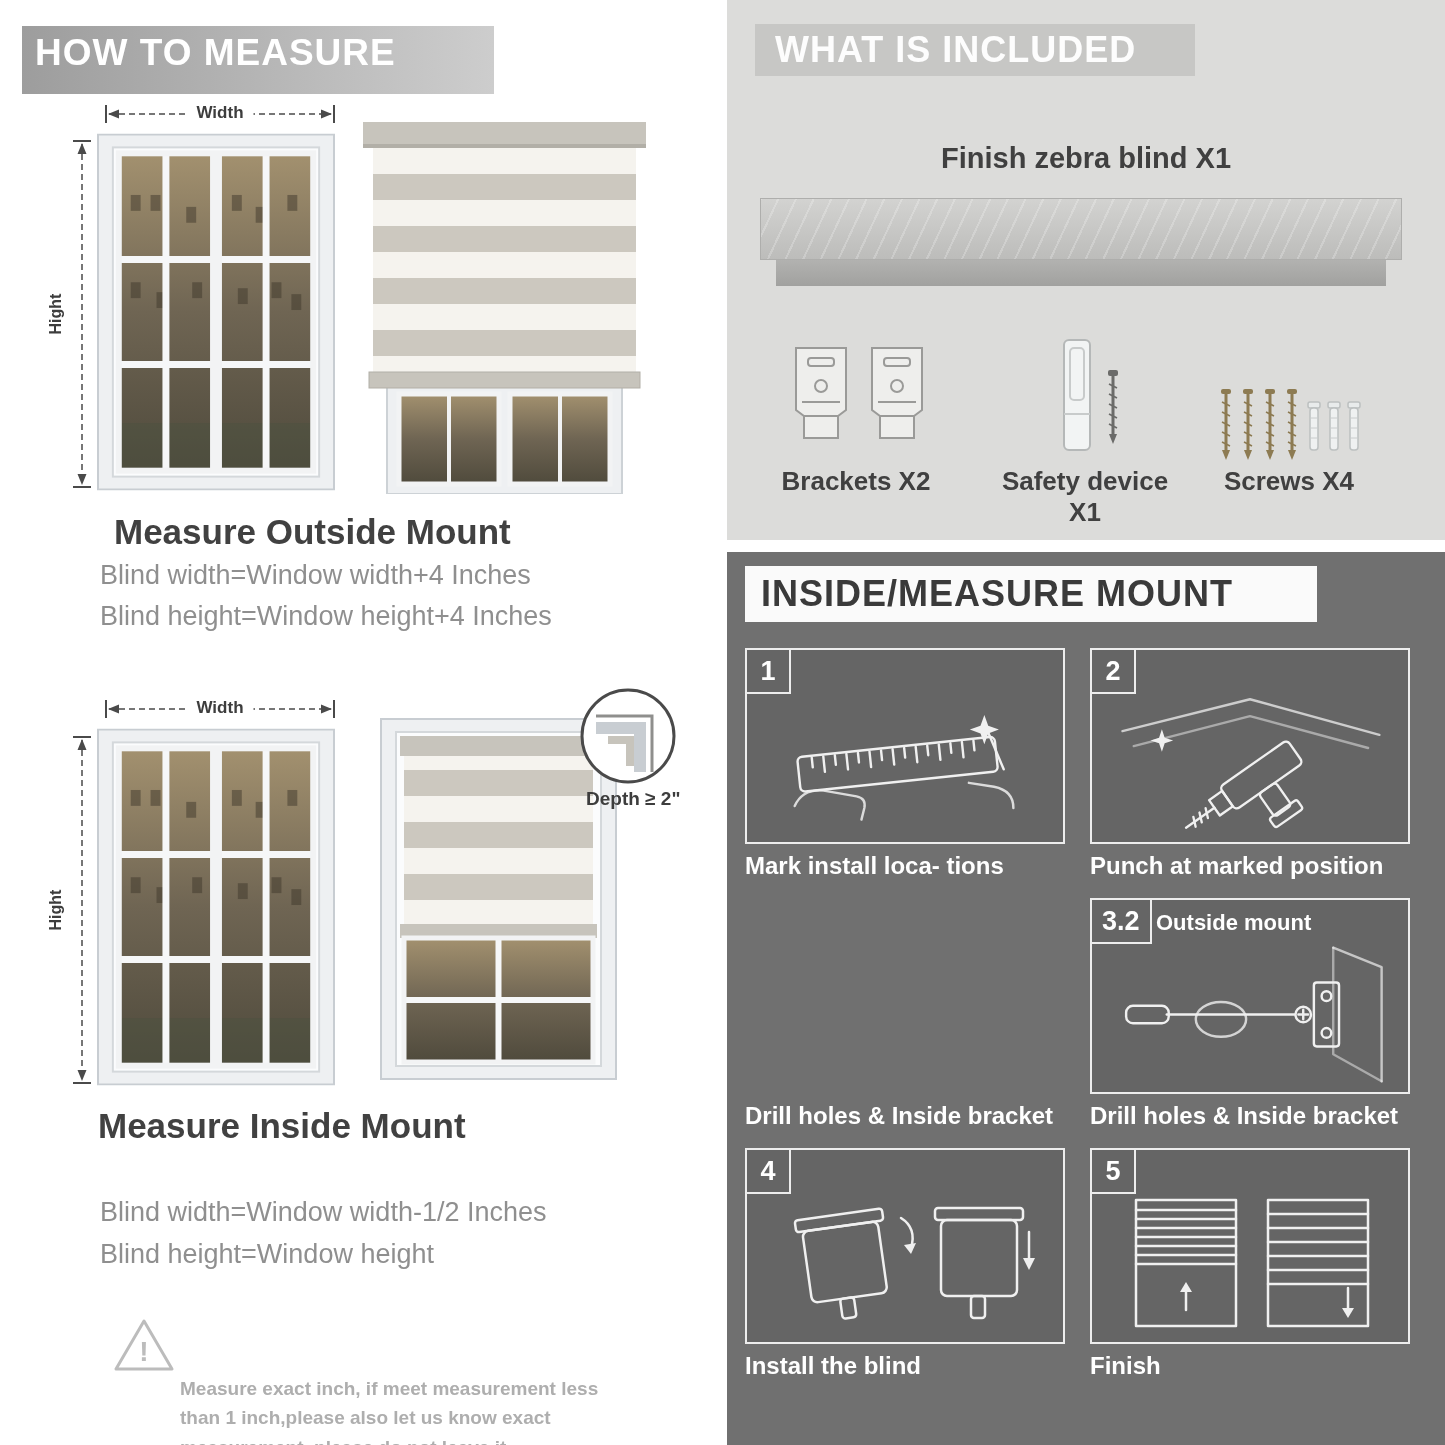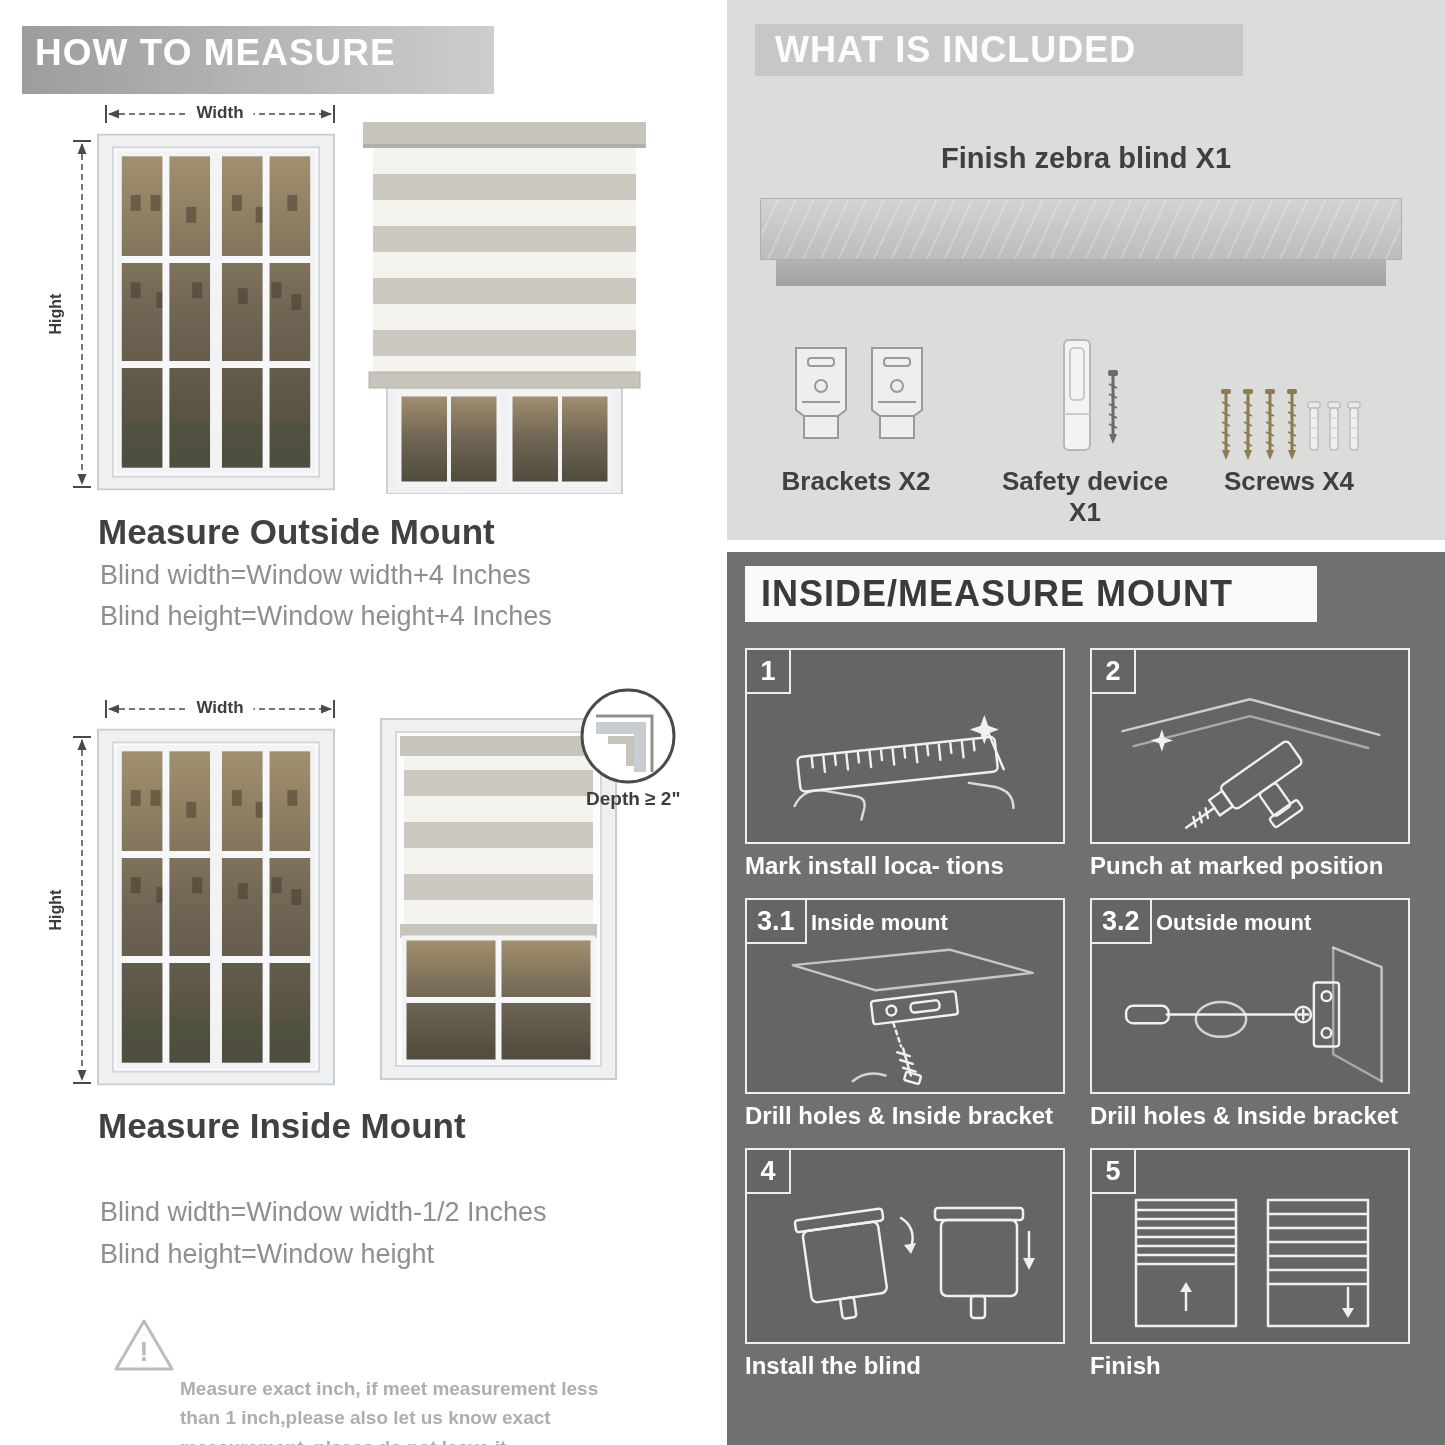--- a/index.html
+++ b/index.html
@@ -15,21 +15,21 @@
     padding:0 10px; transform:translateX(-50%); white-space:nowrap; }
   .dim-label-v { color:#3d3d3d; font-size:16px; font-weight:bold;
     transform:translate(-50%,-50%) rotate(-90deg); white-space:nowrap; }
   .fig-title { font-size:35px; font-weight:bold; color:#414141; }
   .fig-sub { font-size:27px; font-weight:normal; color:#8f8f8f; }
   .depth-label { font-size:19px; font-weight:bold; color:#3d3d3d; white-space:nowrap; }
   .note-text { width:452px; font-size:19px; font-weight:bold; color:#aeaeae; line-height:1.55; }
 
   
   .light-block { left:727px; top:0; width:718px; height:540px; background:#dcdcda; }
-  .banner-included { left:28px; top:24px; width:488px; height:52px; background:#c7c7c5;
+  .banner-included { left:28px; top:24px; width:440px; height:52px; background:#c7c7c5;
     color:#fdfdfd; font-size:36px; font-weight:bold; line-height:52px; padding-left:20px; letter-spacing:1px; }
   .product-title { left:0; top:142px; width:718px; text-align:center;
     font-size:29px; font-weight:bold; color:#404040; }
   .headrail { left:33px; top:198px; width:642px; height:62px;
     background:repeating-linear-gradient(115deg, rgba(255,255,255,.22) 0 2px, rgba(0,0,0,0) 2px 16px),
       linear-gradient(180deg,#d3d3d1,#bcbcba);
     box-shadow:inset 0 0 0 1px #aeaeac; }
   .headrail2 { left:49px; top:260px; width:610px; height:26px;
     background:linear-gradient(180deg,#b2b2b0,#a1a19f); }
   .item-label { font-size:26px; font-weight:bold; color:#404040; text-align:center; }
@@ -184,21 +184,21 @@
       <use href="#win"></use>
     </svg>
   <svg class="abs" style="left:72px;top:140px" width="20" height="348">
       <use href="#dimv"></use>
     </svg>
   <span class="abs dim-label-v" style="left:56px;top:314px">Hight</span>
   <svg class="abs" style="left:363px;top:122px" width="283" height="372" viewBox="0 0 283 372">
       <use href="#blind-out"></use>
     </svg>
 
-  <div class="abs fig-title" style="left:98px;top:512px">Measure Outside Mount</div>
+  <div class="abs fig-title" style="left:114px;top:512px">Measure Outside Mount</div>
   <div class="abs fig-sub" style="left:100px;top:560px">Blind width=Window width+4 Inches</div>
   <div class="abs fig-sub" style="left:100px;top:601px">Blind height=Window height+4 Inches</div>
 
   <svg class="abs" style="left:105px;top:699px" width="230" height="20">
       <use href="#dimh"></use>
     </svg>
   <span class="abs dim-label-h" style="left:220px;top:698px">Width</span>
   <svg class="abs" style="left:97px;top:728px" width="238" height="358" viewBox="0 0 240 360">
       <use href="#win"></use>
     </svg>
@@ -319,39 +319,20 @@
             <line x1="79" y1="96" x2="75" y2="106"></line>
             <rect x="150" y="116" width="22" height="30" rx="4"></rect>
             <rect x="144" y="144" width="36" height="12" rx="3"></rect>
           </g>
           <path d="M56 44 l3 9 9 3 -9 3 -3 9 -3 -9 -9 -3 9 -3 z" fill="#f0f0f0" stroke="none"></path>
         </g>
       </svg>
     </div>
     <div class="step-caption" style="left:363px;top:300px">Punch at  marked position</div>
 
-    <div class="panel" style="left:18px;top:346px">
-      <div class="step-num">3.1</div>
-      <div class="step-title">Inside mount</div>
-      <svg style="position:absolute;left:8px;bottom:2px" width="300" height="150" viewBox="0 0 300 155">
-        <g stroke="#f0f0f0" stroke-width="2.5" fill="none" stroke-linecap="round" stroke-linejoin="round">
-          <path d="M34 26 L196 10 L282 34 L120 52 Z" opacity=".7"></path>
-          <g transform="rotate(-7 160 72)">
-            <rect x="116" y="58" width="88" height="24" rx="3"></rect>
-            <circle cx="136" cy="70" r="5"></circle>
-            <rect x="156" y="65" width="30" height="10" rx="4"></rect>
-          </g>
-          <line x1="138" y1="86" x2="146" y2="110" stroke-dasharray="4 4"></line>
-          <line x1="148" y1="112" x2="156" y2="140"></line>
-          <path d="M142 116 l13 4 M145 124 l13 4 M148 132 l13 4"></path>
-          <rect x="150" y="138" width="16" height="9" rx="2" transform="rotate(16 158 142)"></rect>
-          <path d="M96 146 q14 -12 34 -6" opacity=".8"></path>
-        </g>
-      </svg>
-    </div>
     <div class="step-caption" style="left:18px;top:550px">Drill holes &amp;  Inside bracket</div>
 
     <div class="panel" style="left:363px;top:346px">
       <div class="step-num">3.2</div>
       <div class="step-title">Outside mount</div>
       <svg style="position:absolute;left:8px;bottom:2px" width="300" height="150" viewBox="0 0 300 155">
         <g stroke="#f0f0f0" stroke-width="2.5" fill="none" stroke-linecap="round" stroke-linejoin="round">
           <path d="M236 8 L286 28 L286 146" opacity=".7"></path>
           <path d="M236 8 L236 118 L286 146" opacity=".5"></path>
           <rect x="216" y="44" width="26" height="66" rx="3"></rect>

